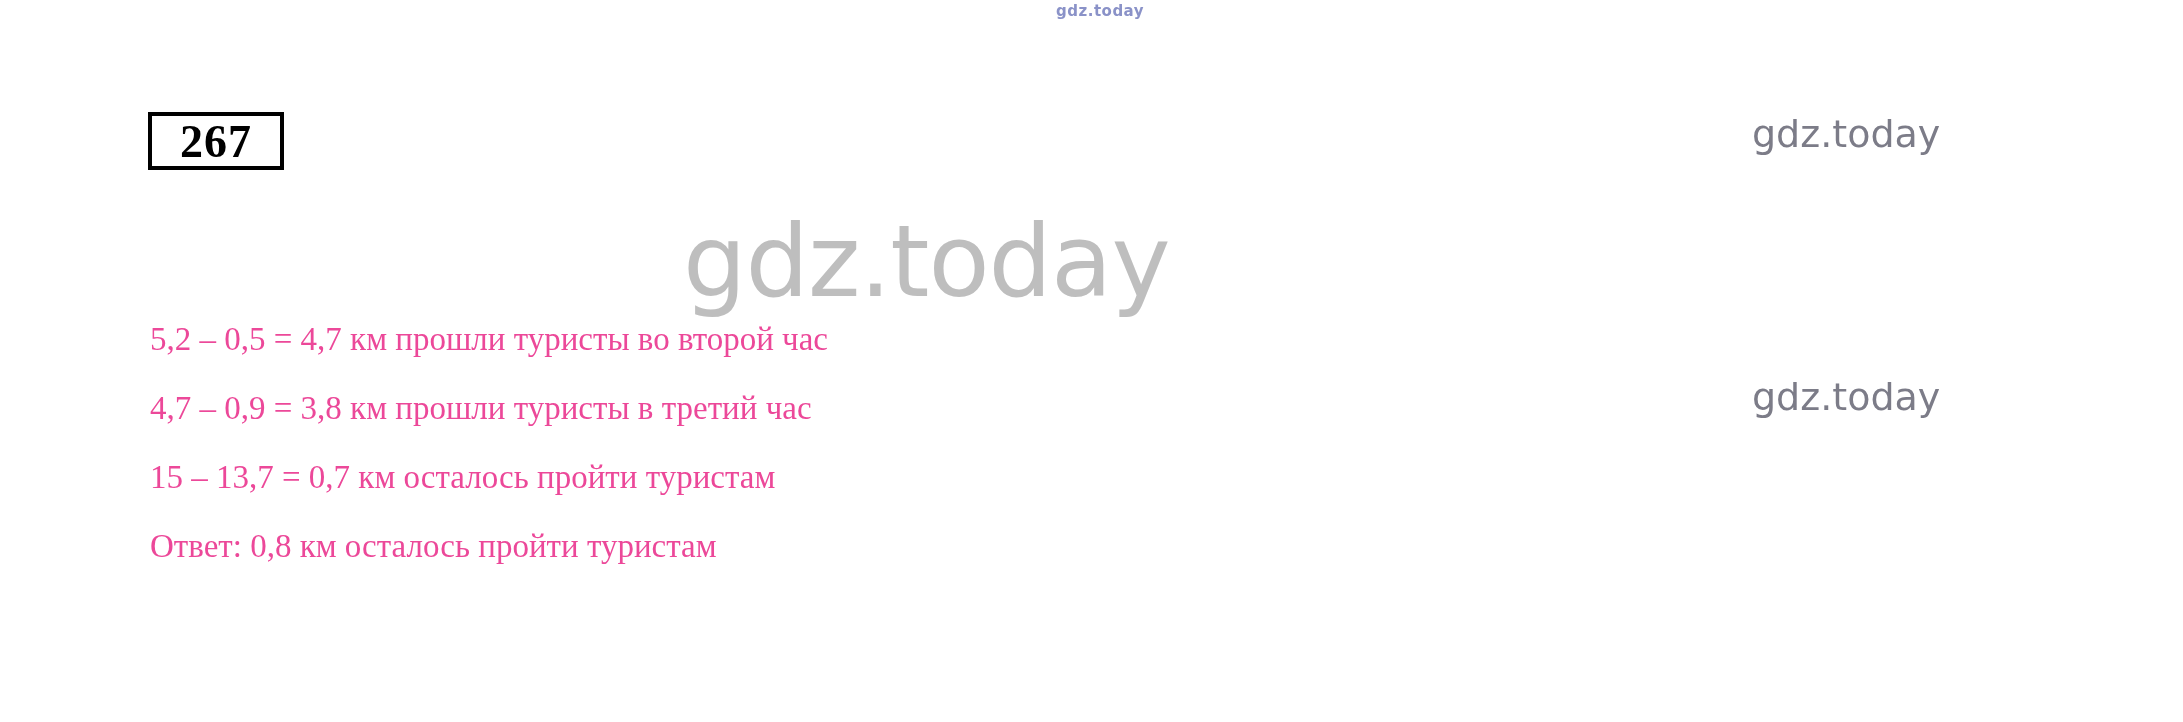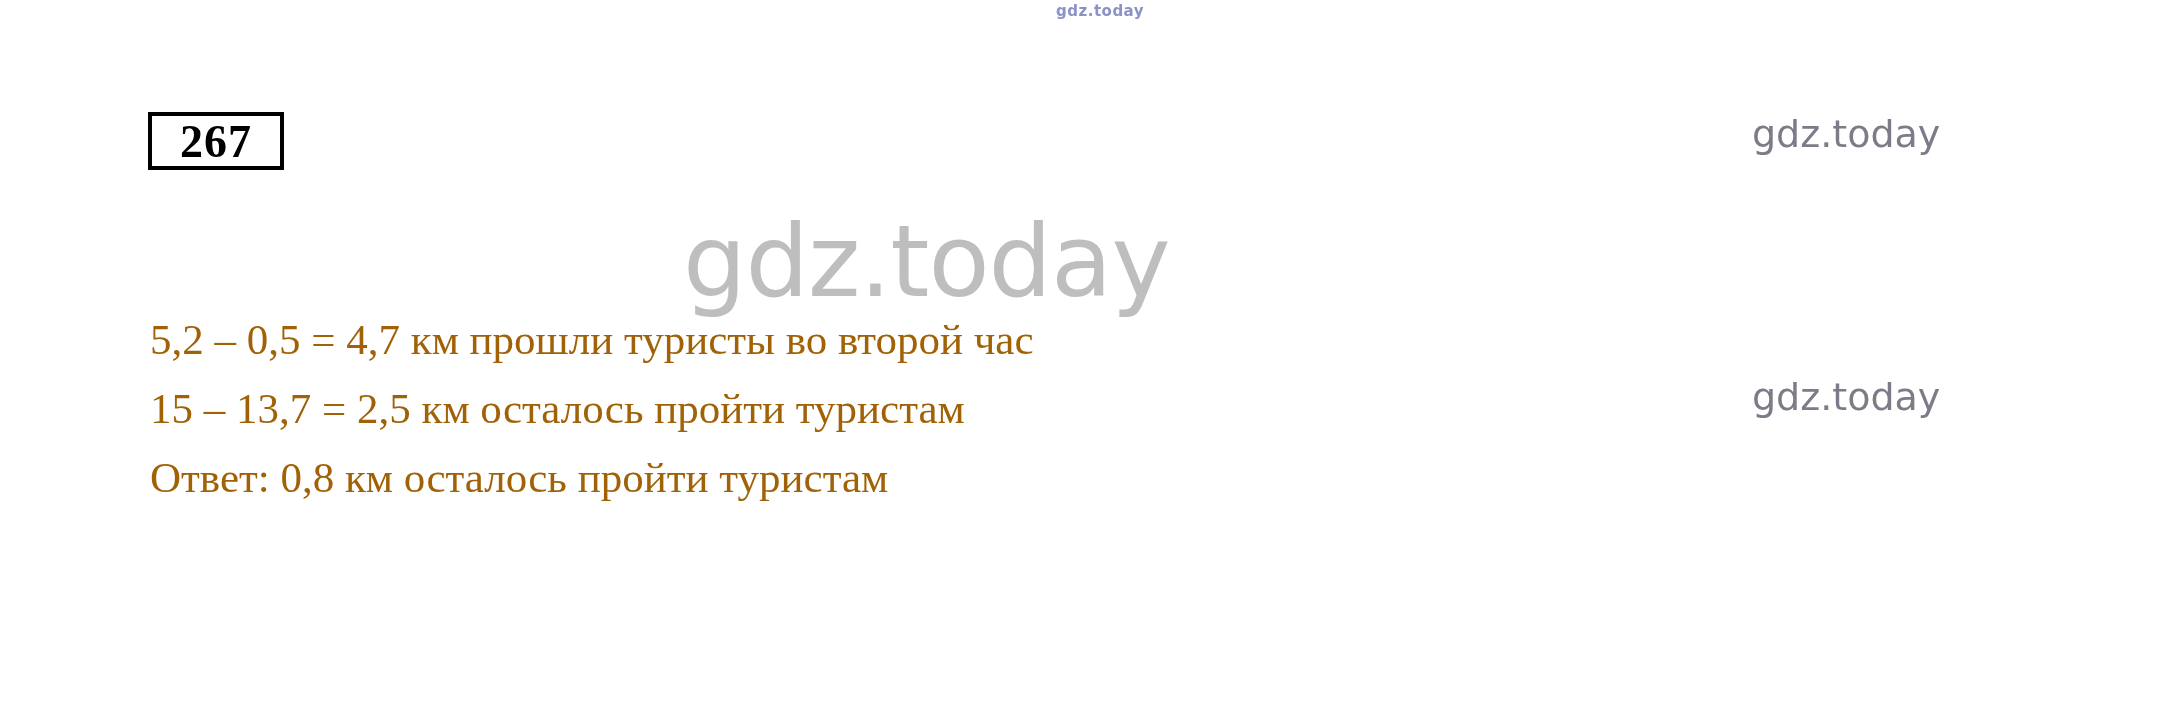--- a/index.html
+++ b/index.html
@@ -82,36 +82,37 @@
 
   
   .solution {
     position: absolute;
     left: 150px;
     top: 305px;
     width: 1900px;
   }
   .line {
     font-family: "Liberation Serif", serif;
-    font-size: 43px;
+    font-size: 33px;
     line-height: 69px;
-    color: #a16207;
+    color: #ec4899;
     white-space: nowrap;
   }
 </style>
 </head>
 <body>
 
 <div class="wm-top">gdz.today</div>
 
 <div class="task-number">267</div>
 
 <div class="wm-right-1">gdz.today</div>
 
 <div class="wm-center">gdz.today</div>
 
 <div class="wm-right-2">gdz.today</div>
 
 <div class="solution">
   <div class="line">5,2 – 0,5 = 4,7 км прошли туристы во второй час</div>
-  <div class="line">15 – 13,7 = 2,5 км осталось пройти туристам</div>
+  <div class="line">4,7 – 0,9 = 3,8 км прошли туристы в третий час</div>
+  <div class="line">15 – 13,7 = 0,7 км осталось пройти туристам</div>
   <div class="line">Ответ: 0,8 км осталось пройти туристам</div>
 </div>
 
 </body></html>

